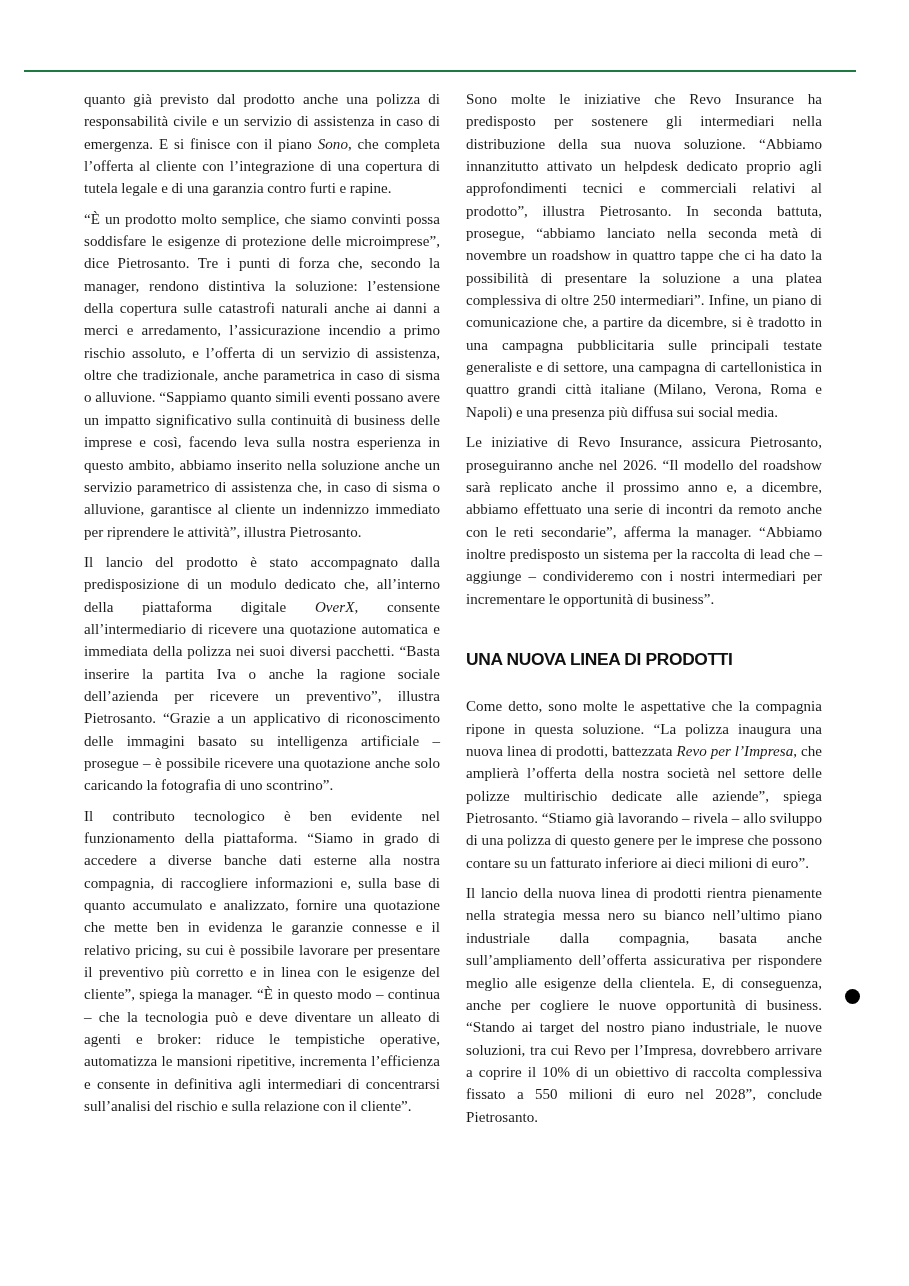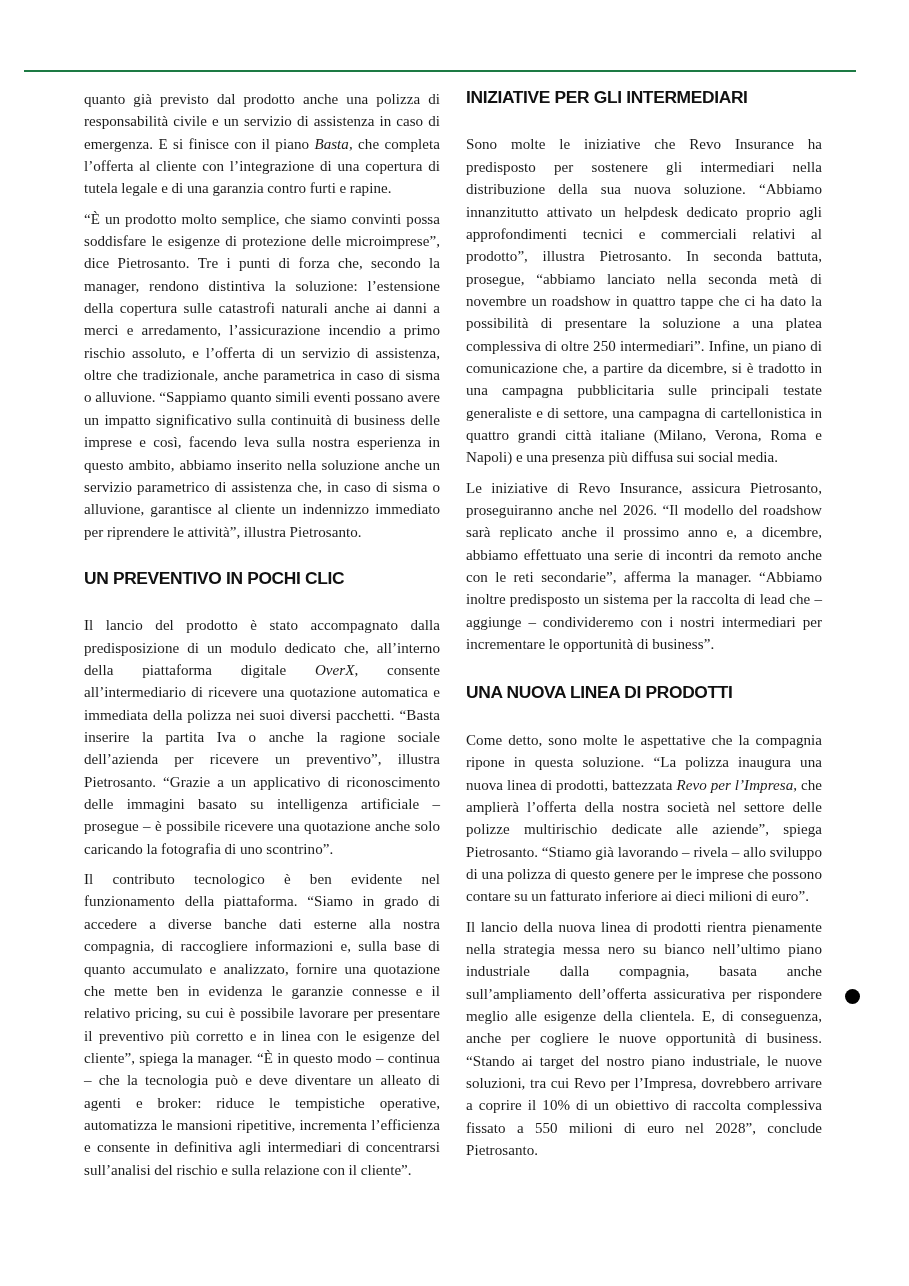--- a/index.html
+++ b/index.html
@@ -57,21 +57,21 @@
     letter-spacing: -0.35px;
     color: #111111;
     margin: 0 0 26px 0;
     text-transform: uppercase;
     -webkit-font-smoothing: antialiased;
   }
   .col.left .section-heading.mid {
     margin-top: 26px;
   }
   .col.right .section-heading.mid {
-    margin-top: 28px;
+    margin-top: 40px;
   }
 
   
   p.para {
     margin: 0;
     font-size: 15.05px;
     line-height: 22.35px;
     text-align: justify;
     text-justify: inter-word;
     hyphens: manual;
@@ -107,35 +107,33 @@
 <body>
 
 <div class="page">
 
   <div class="top-rule"></div>
 
   <div class="columns">
 
     <div class="col left">
 
-      <p class="para"><span>quanto già previsto dal prodotto anche una polizza di responsabilità civile e un servizio di assistenza in caso di emergenza. E si finisce con il piano </span><em>Basta</em><span>, che completa l’offerta al cliente con l’integrazione di una copertura di tutela legale e di una garanzia contro furti e rapine.</span></p>
+      <p class="para"><span>quanto già previsto dal prodotto anche una polizza di responsabilità civile e un servizio di assistenza in caso di emergenza. E si finisce con il piano </span><em>Sono</em><span>, che completa l’offerta al cliente con l’integrazione di una copertura di tutela legale e di una garanzia contro furti e rapine.</span></p>
 
       <p class="para">“È un prodotto molto semplice, che siamo convinti possa soddisfare le esigenze di protezione delle microimprese”, dice Pietrosanto. Tre i punti di forza che, secondo la manager, rendono distintiva la soluzione: l’estensione della copertura sulle catastrofi naturali anche ai danni a merci e arredamento, l’assicurazione incendio a primo rischio assoluto, e l’offerta di un servizio di assistenza, oltre che tradizionale, anche parametrica in caso di sisma o alluvione. “Sappiamo quanto simili eventi possano avere un impatto significativo sulla continuità di business delle imprese e così, facendo leva sulla nostra esperienza in questo ambito, abbiamo inserito nella soluzione anche un servizio parametrico di assistenza che, in caso di sisma o alluvione, garantisce al cliente un indennizzo immediato per riprendere le attività”, illustra Pietrosanto.</p>
 
-      <h2 class="section-heading mid">UN PREVENTIVO IN POCHI CLIC</h2>
 
       <p class="para"><span>Il lancio del prodotto è stato accompagnato dalla predisposizione di un modulo dedicato che, all’interno della piattaforma digitale </span><em>OverX</em><span>, consente all’intermediario di ricevere una quotazione automatica e immediata della polizza nei suoi diversi pacchetti. “Basta inserire la partita Iva o anche la ragione sociale dell’azienda per ricevere un preventivo”, illustra Pietrosanto. “Grazie a un applicativo di riconoscimento delle immagini basato su intelligenza artificiale – prosegue – è possibile ricevere una quotazione anche solo caricando la fotografia di uno scontrino”.</span></p>
 
       <p class="para">Il contributo tecnologico è ben evidente nel funzionamento della piattaforma. “Siamo in grado di accedere a diverse banche dati esterne alla nostra compagnia, di raccogliere informazioni e, sulla base di quanto accumulato e analizzato, fornire una quotazione che mette ben in evidenza le garanzie connesse e il relativo pricing, su cui è possibile lavorare per presentare il preventivo più corretto e in linea con le esigenze del cliente”, spiega la manager. “È in questo modo – continua – che la tecnologia può e deve diventare un alleato di agenti e broker: riduce le tempistiche operative, automatizza le mansioni ripetitive, incrementa l’efficienza e consente in definitiva agli intermediari di concentrarsi sull’analisi del rischio e sulla relazione con il cliente”.</p>
 
     </div>
 
     <div class="col right">
 
-      <h2 class="section-heading">INIZIATIVE PER GLI INTERMEDIARI</h2>
 
       <p class="para">Sono molte le iniziative che Revo Insurance ha predisposto per sostenere gli intermediari nella distribuzione della sua nuova soluzione. “Abbiamo innanzitutto attivato un helpdesk dedicato proprio agli approfondimenti tecnici e commerciali relativi al prodotto”, illustra Pietrosanto. In seconda battuta, prosegue, “abbiamo lanciato nella seconda metà di novembre un roadshow in quattro tappe che ci ha dato la possibilità di presentare la soluzione a una platea complessiva di oltre 250 intermediari”. Infine, un piano di comunicazione che, a partire da dicembre, si è tradotto in una campagna pubblicitaria sulle principali testate generaliste e di settore, una campagna di cartellonistica in quattro grandi città italiane (Milano, Verona, Roma e Napoli) e una presenza più diffusa sui social media.</p>
 
       <p class="para">Le iniziative di Revo Insurance, assicura Pietrosanto, proseguiranno anche nel 2026. “Il modello del roadshow sarà replicato anche il prossimo anno e, a dicembre, abbiamo effettuato una serie di incontri da remoto anche con le reti secondarie”, afferma la manager. “Abbiamo inoltre predisposto un sistema per la raccolta di lead che – aggiunge – condivideremo con i nostri intermediari per incrementare le opportunità di business”.</p>
 
       <h2 class="section-heading mid">UNA NUOVA LINEA DI PRODOTTI</h2>
 
       <p class="para"><span>Come detto, sono molte le aspettative che la compagnia ripone in questa soluzione. “La polizza inaugura una nuova linea di prodotti, battezzata </span><em>Revo per l’Impresa</em><span>, che amplierà l’offerta della nostra società nel settore delle polizze multirischio dedicate alle aziende”, spiega Pietrosanto. “Stiamo già lavorando – rivela – allo sviluppo di una polizza di questo genere per le imprese che possono contare su un fatturato inferiore ai dieci milioni di euro”.</span></p>
 
       <p class="para">Il lancio della nuova linea di prodotti rientra pienamente nella strategia messa nero su bianco nell’ultimo piano industriale dalla compagnia, basata anche sull’ampliamento dell’offerta assicurativa per rispondere meglio alle esigenze della clientela. E, di conseguenza, anche per cogliere le nuove opportunità di business. “Stando ai target del nostro piano industriale, le nuove soluzioni, tra cui Revo per l’Impresa, dovrebbero arrivare a coprire il 10% di un obiettivo di raccolta complessiva fissato a 550 milioni di euro nel 2028”, conclude Pietrosanto.</p>

